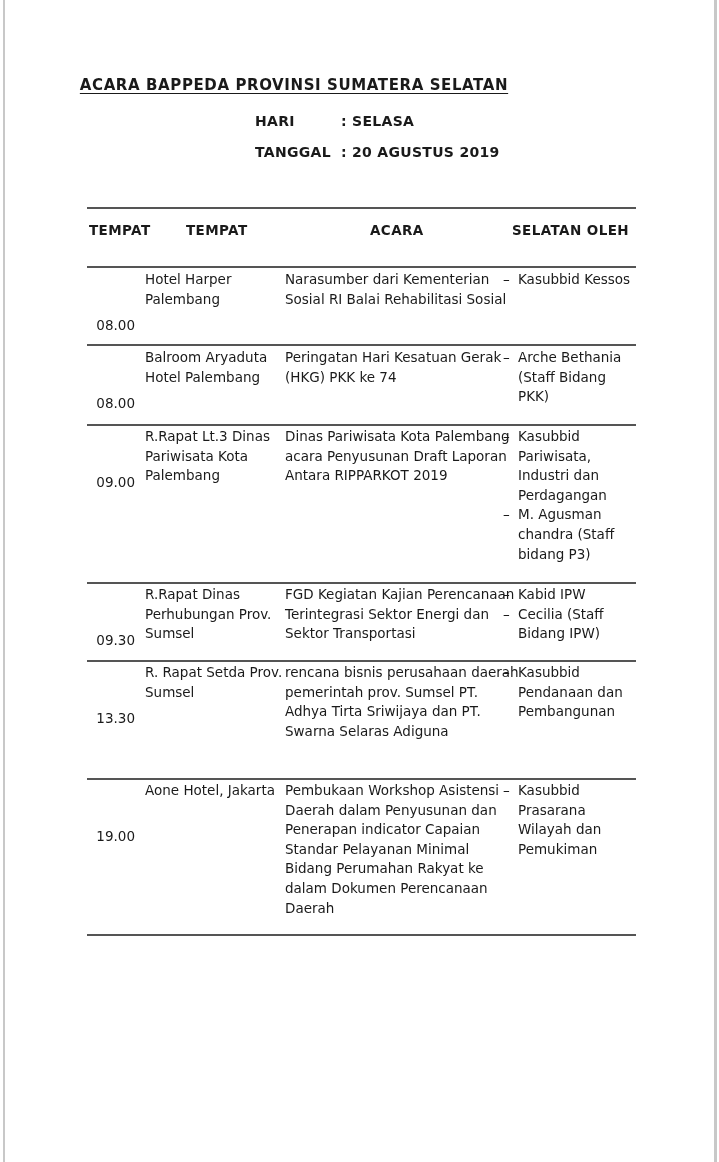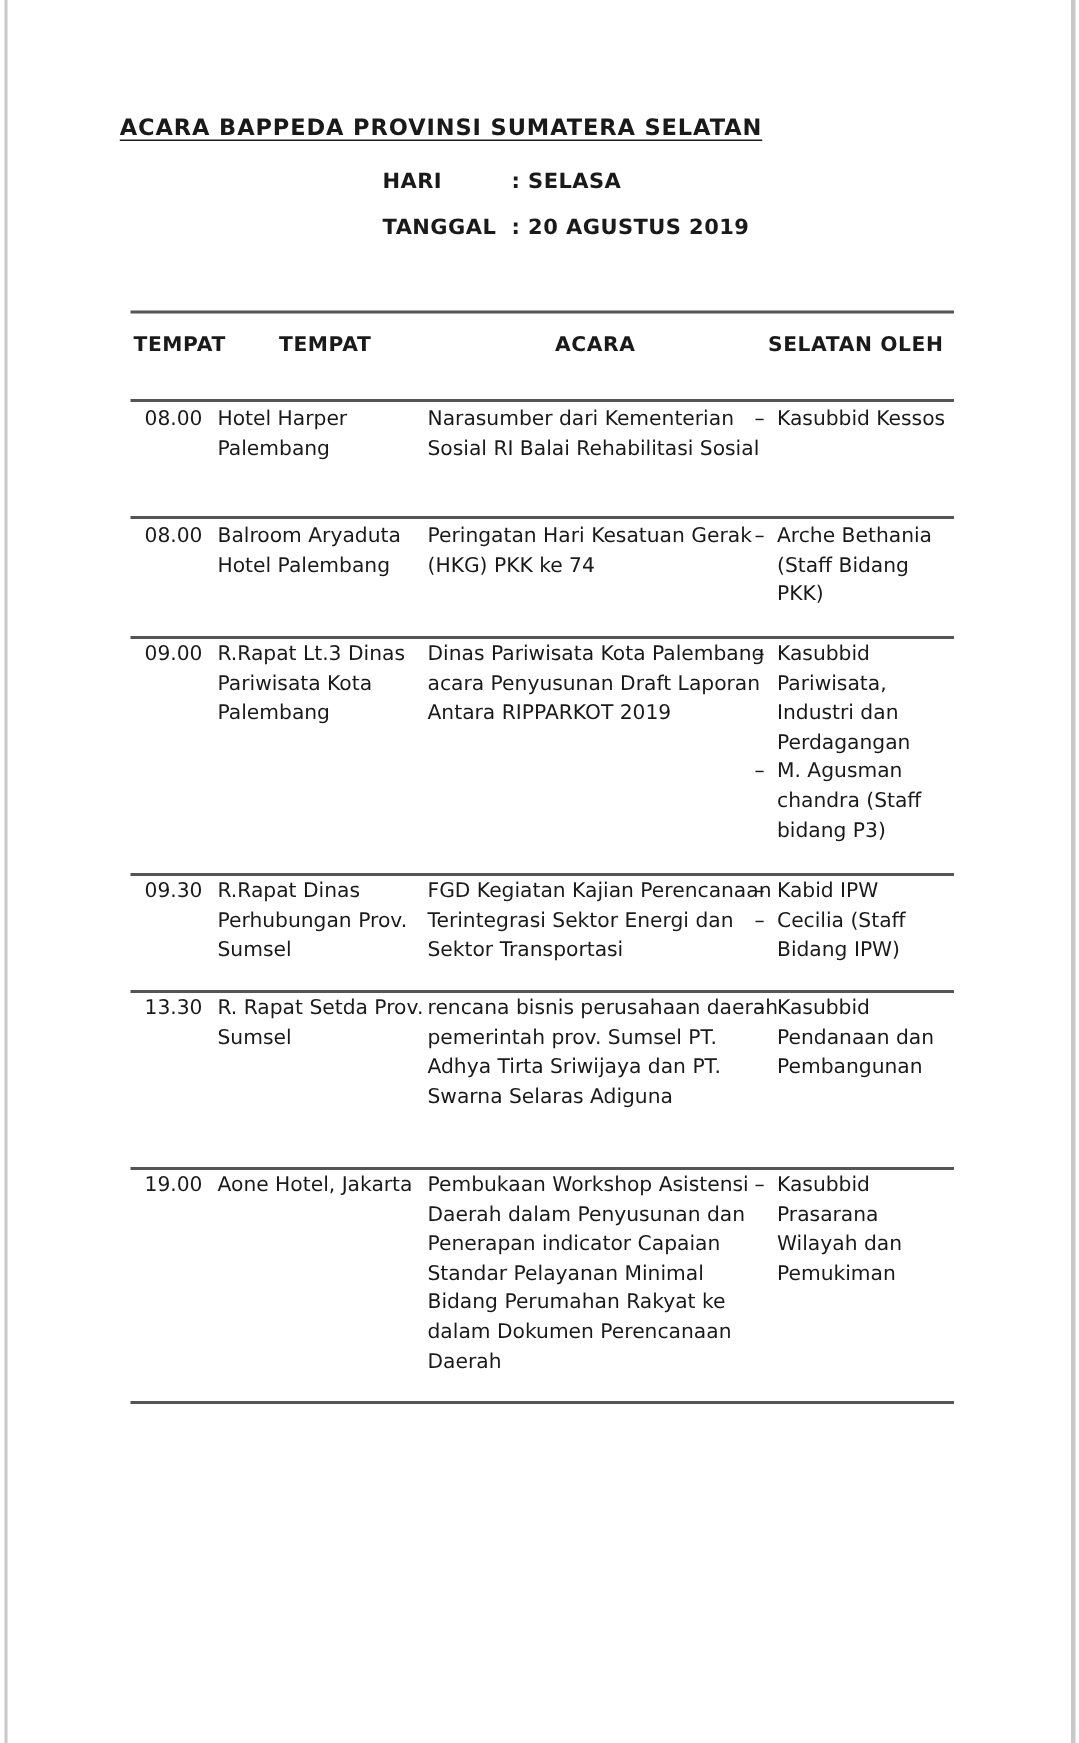--- a/index.html
+++ b/index.html
@@ -66,20 +66,21 @@
       left: 0;
       width: 719px;
       font-size: 13.5px;
       line-height: 19.6px;
     }
     .cell-time {
       position: absolute;
       left: 89px;
       width: 46px;
       text-align: right;
+      margin-top: 46px;
     }
     .cell-place {
       position: absolute;
       left: 145px;
       width: 140px;
     }
     .cell-event {
       position: absolute;
       left: 285px;
       width: 222px;

